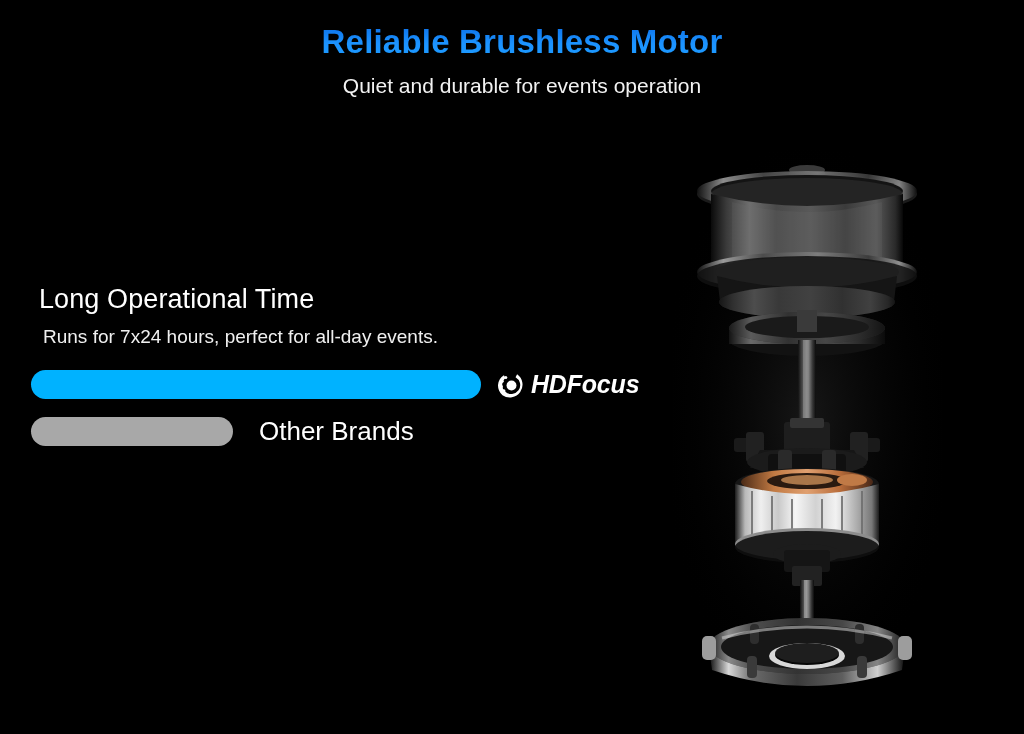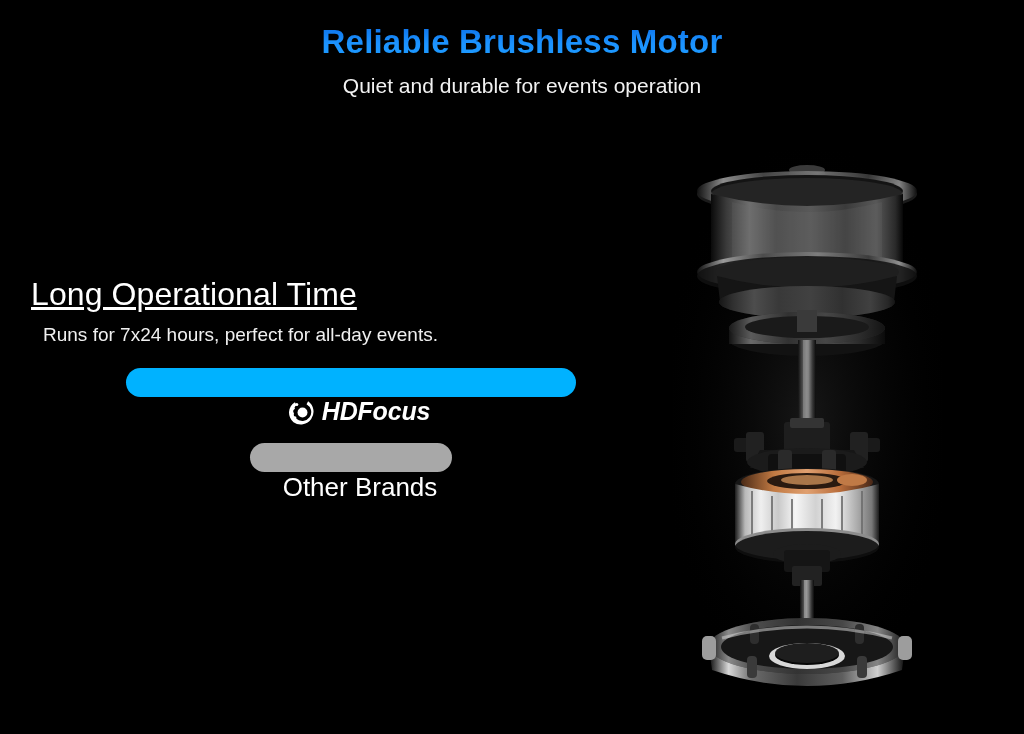--- a/index.html
+++ b/index.html
@@ -52,42 +52,40 @@
   }
 
   
   .compare {
     position: absolute;
     left: 31px;
     top: 276px;
     width: 640px;
   }
   .compare-heading {
-    font-size: 32px;
+    font-size: 27px;
     color: #FFFFFF;
     font-weight: normal;
-    margin: 0;
+    margin: 8px;
     line-height: 1.15;
     letter-spacing: 0.1px;
-    text-decoration: underline;
   }
   .compare-sub {
     font-size: 19px;
     color: #F0F0F0;
     margin: 11px 0 0 12px;
     line-height: 1.15;
   }
 
   .bar-row {
     display: flex;
     align-items: center;
     margin-top: 22px;
-    flex-direction: column;
-  }
-  .bar-row.second { margin-top: 16px; }
+  }
+  .bar-row.second { margin-top: 16px; gap: 8px; }
 
   .bar {
     height: 29px;
     border-radius: 15px;
     flex: 0 0 auto;
   }
   .bar.primary {
     width: 450px;
     background: #00B2FF;
   }

